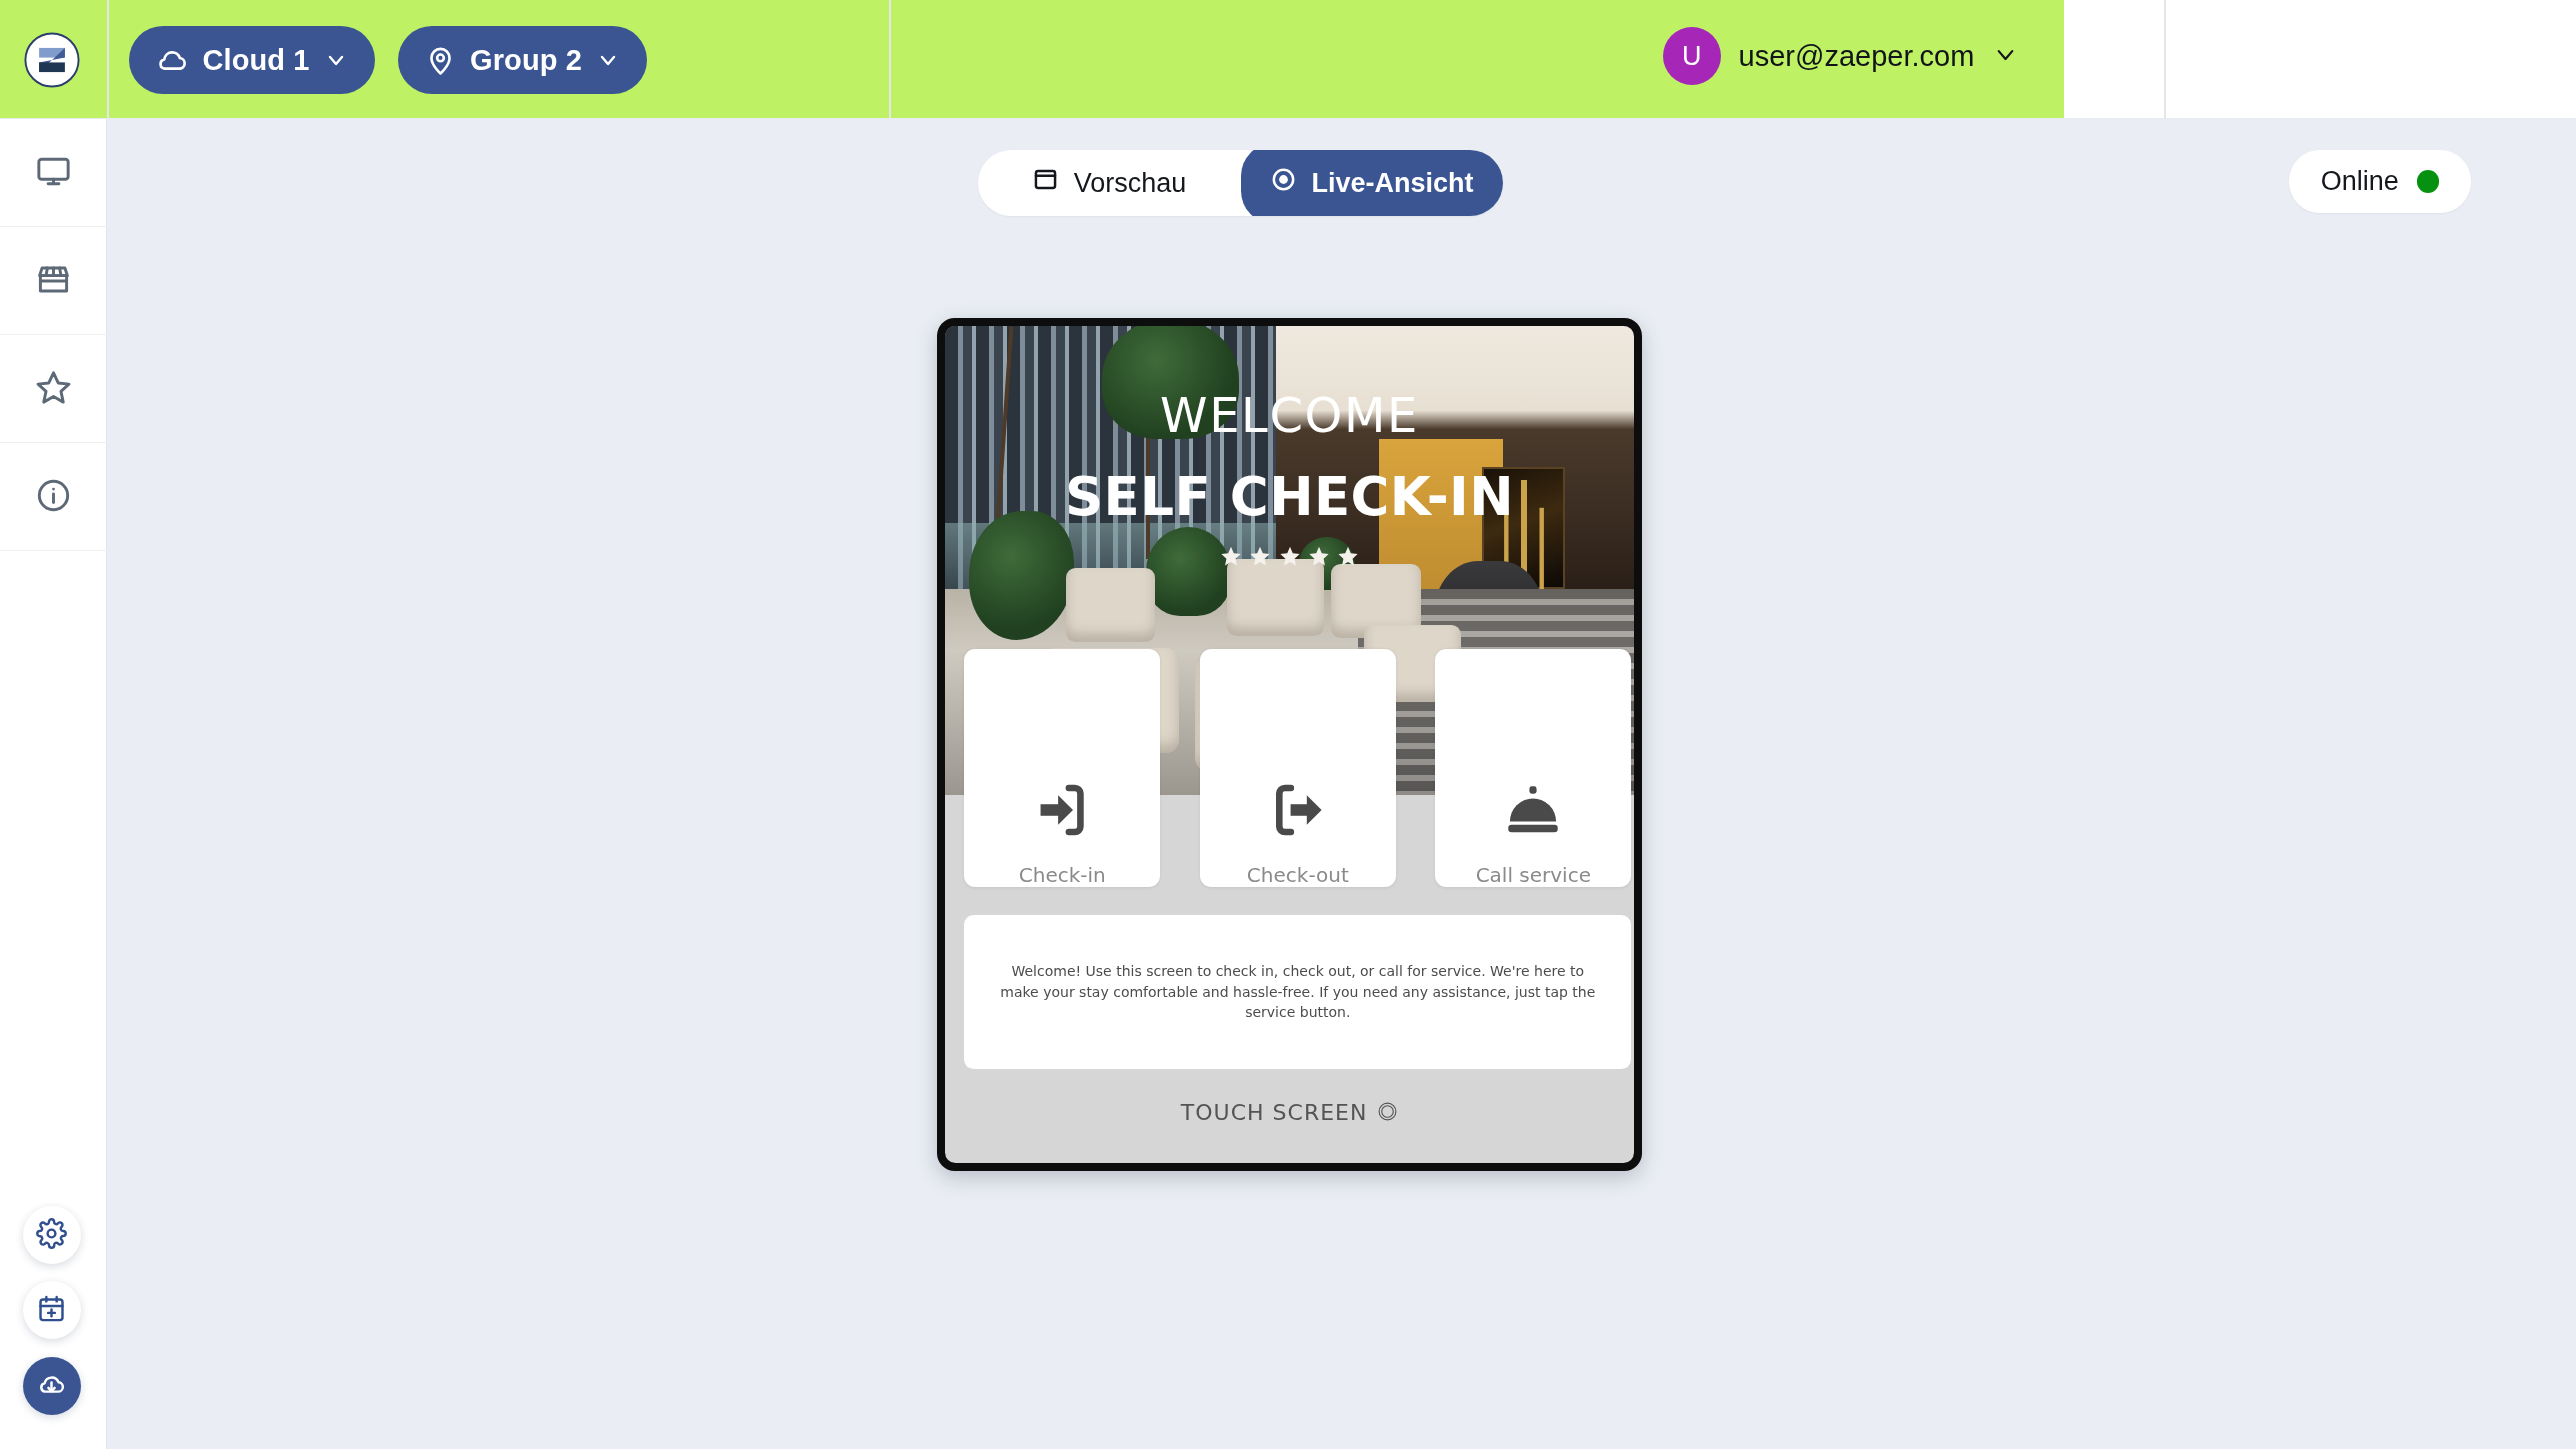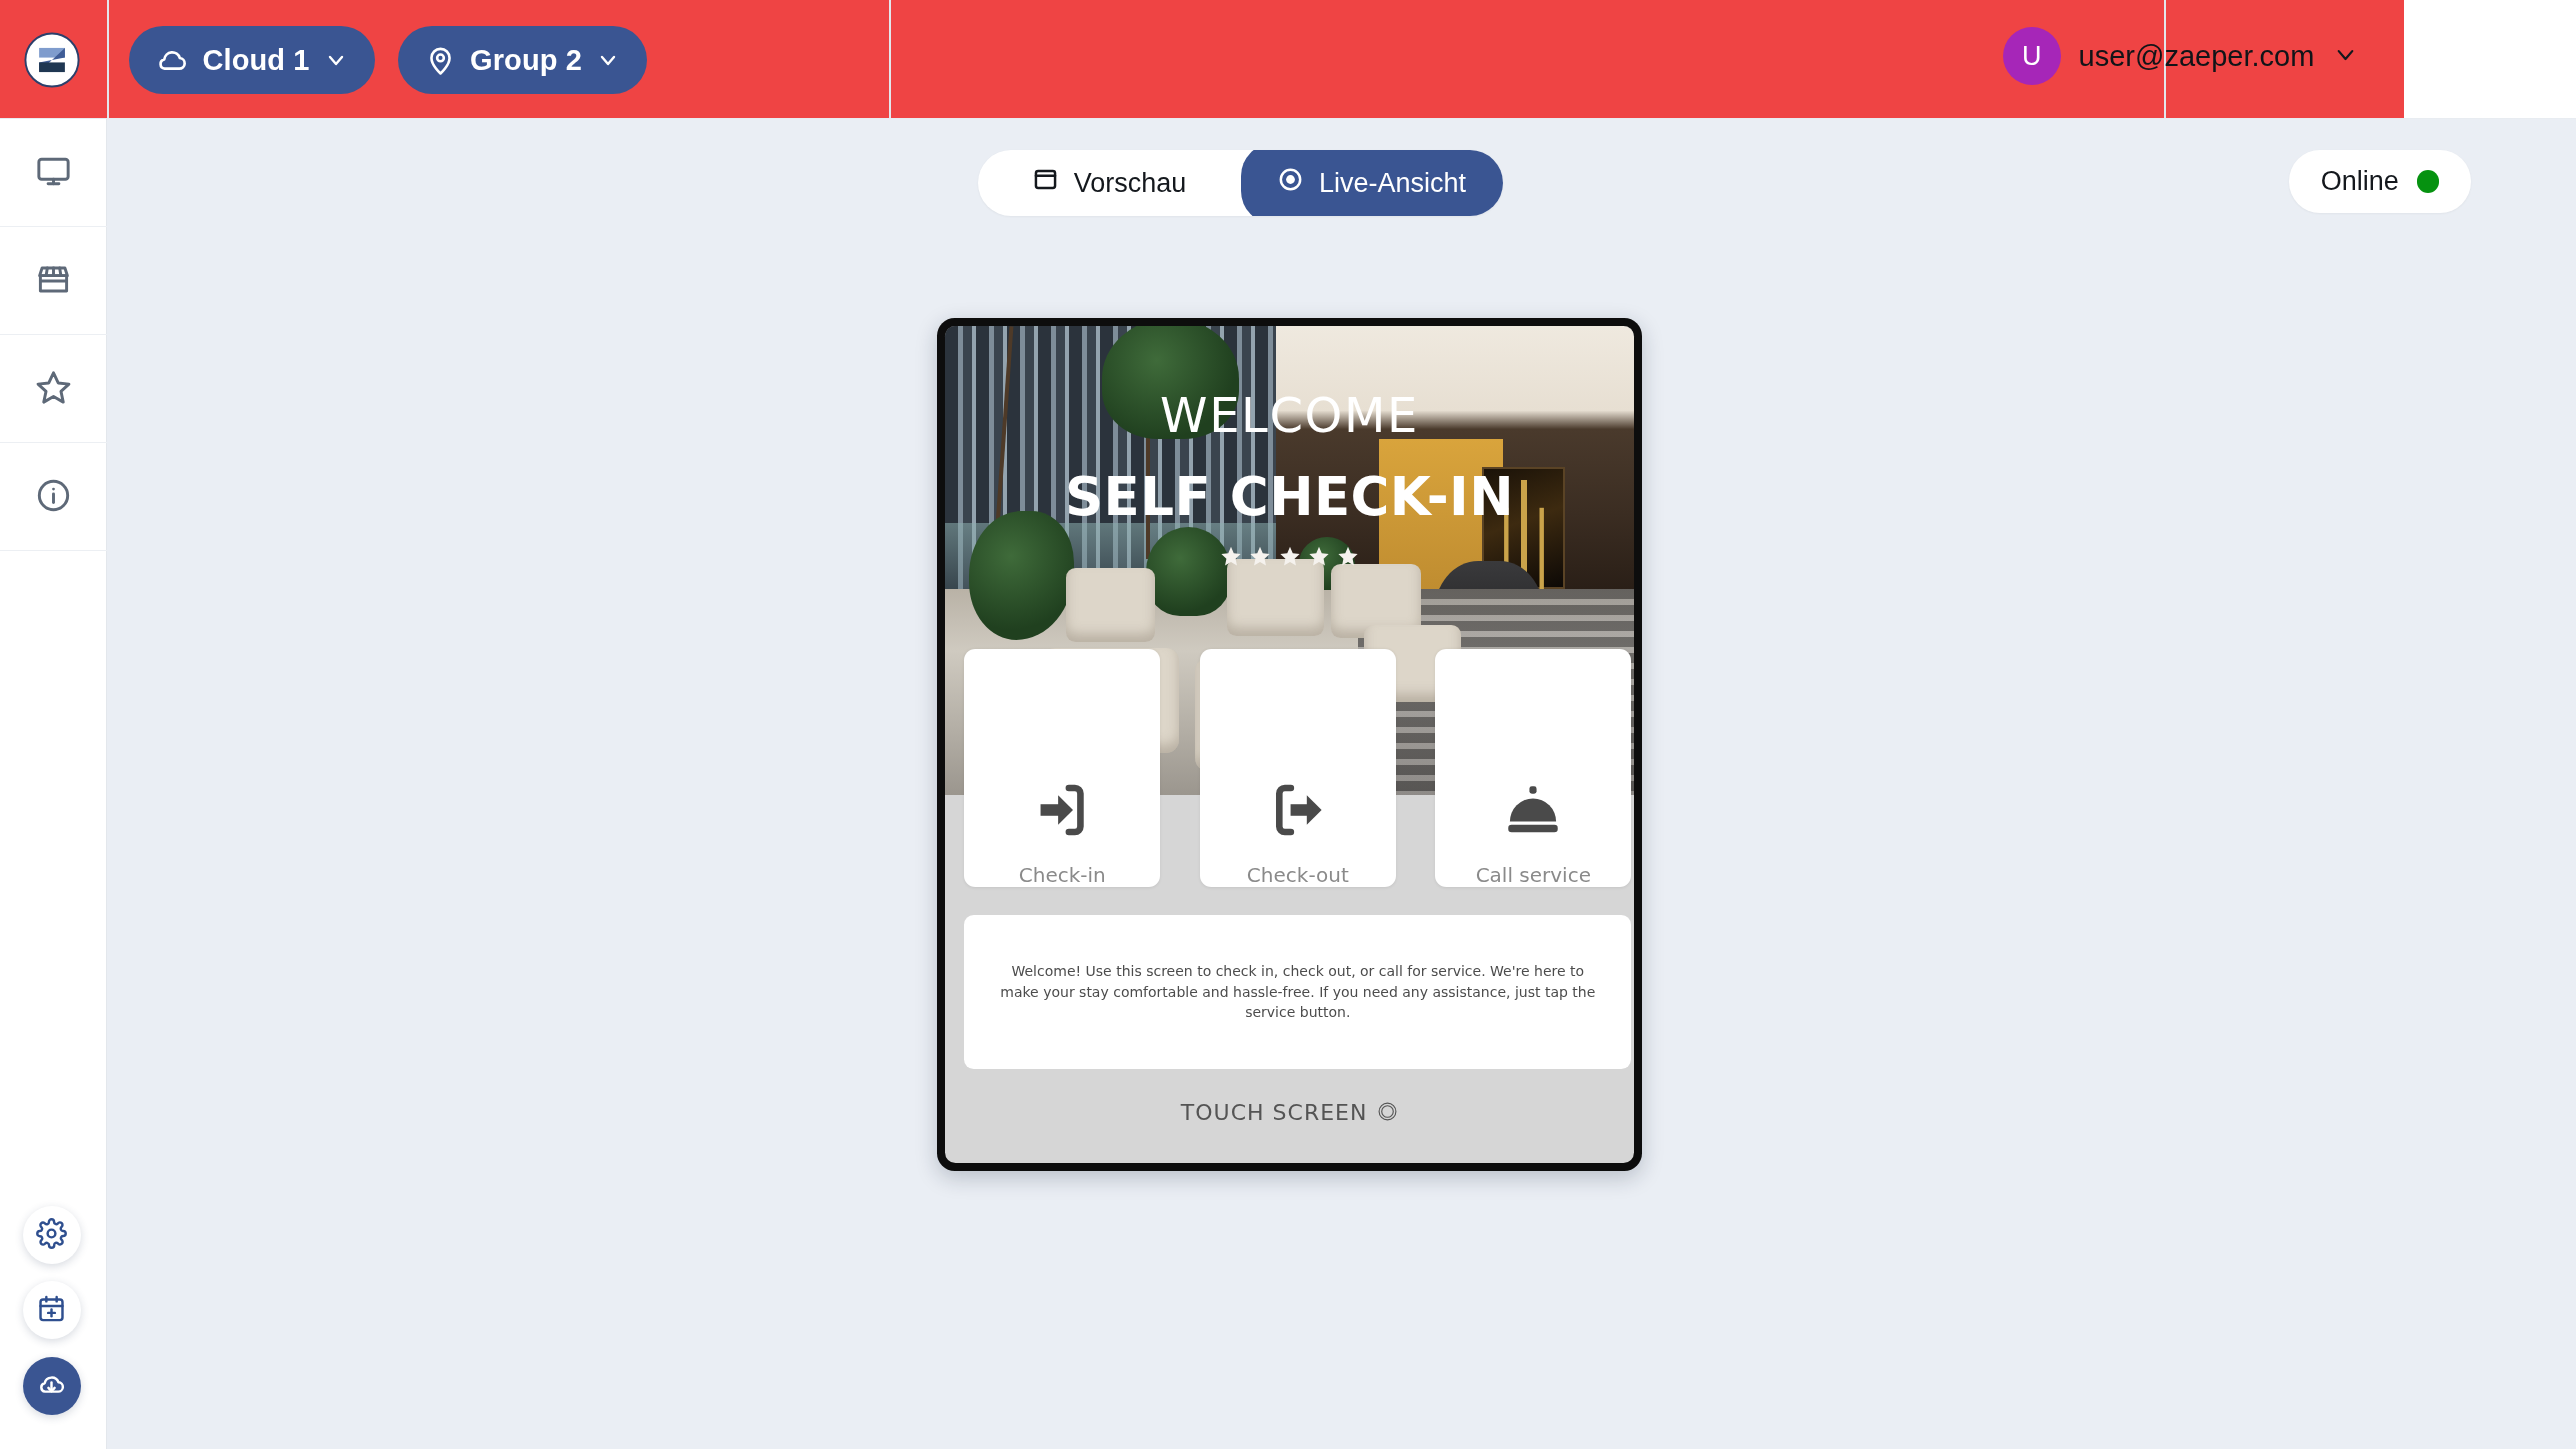--- a/index.html
+++ b/index.html
@@ -6,22 +6,22 @@
   html, body {
     width: 2576px; height: 1449px;
     font-family: "Liberation Sans", sans-serif;
     background: #ffffff;
     overflow: hidden;
   }
 
   
   .header {
     position: absolute; top: 0; left: 0;
-    width: 2404px; height: 119px;
-    background: #ef4444;
+    width: 2064px; height: 119px;
+    background: #bef264;
     display: flex; align-items: center;
   }
   .header-divider-left {
     position: absolute; left: 107px; top: 0;
     width: 1.6px; height: 119px; background: #e3e7ec;
   }
   .header-divider-mid {
     position: absolute; left: 889px; top: 0;
     width: 1.6px; height: 119px; background: #e3e7ec;
   }
@@ -129,20 +129,21 @@
     gap: 14.5px;
     font-size: 27px;
     cursor: pointer;
     border: none; background: transparent;
     font-family: "Liberation Sans", sans-serif;
   }
   .vt-btn.inactive { color: #14181d; }
   .vt-btn.active {
     background: #3a5592; color: #ffffff;
     border-radius: 33px;
+    font-weight: bold;
   }
 
   .status-chip {
     position: absolute; right: 105px; top: 31px;
     height: 63px; padding: 16px 32px;
     background: #ffffff;
     border-radius: 31px;
     display: flex; align-items: center; gap: 17.7px;
     font-size: 27px; color: #14181d;
     box-shadow: 0 0.8px 2.4px rgba(0,0,0,.05);

